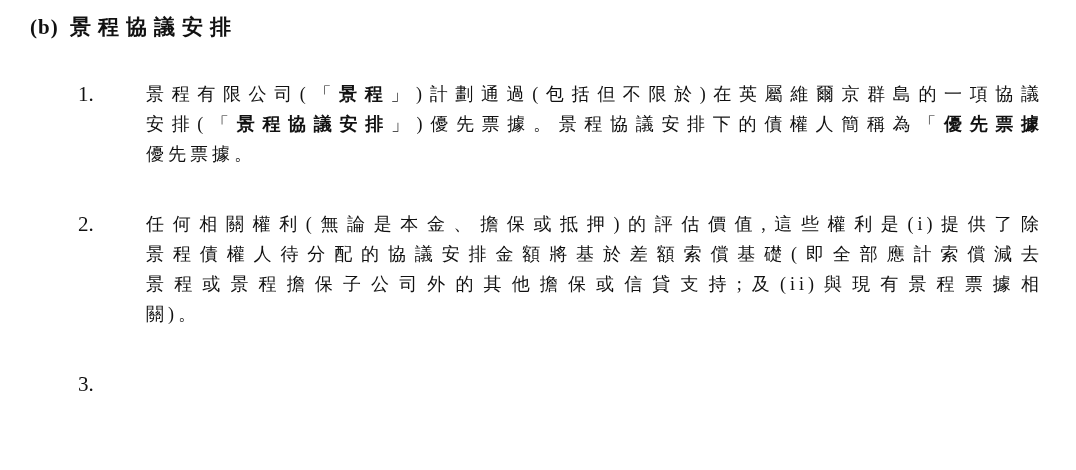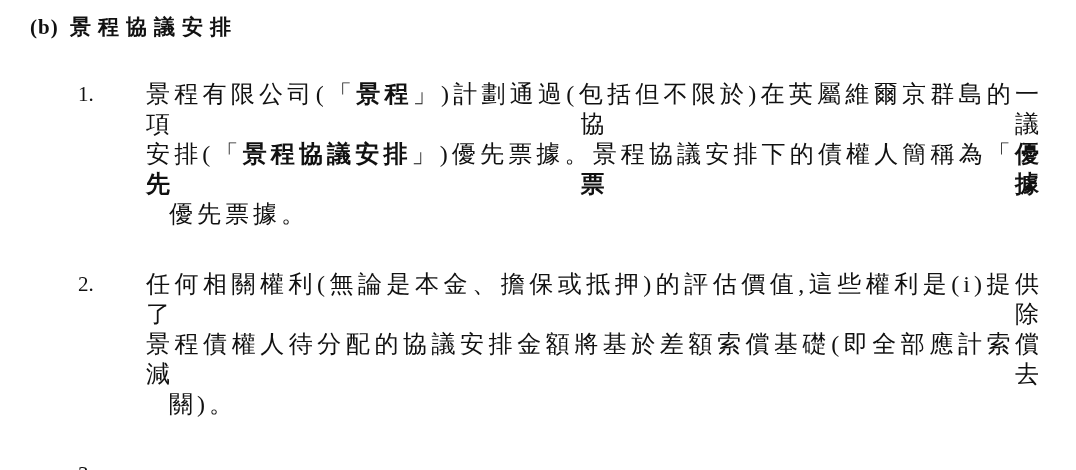--- a/index.html
+++ b/index.html
@@ -42,32 +42,31 @@
   .item-number {
     flex: 0 0 68px;
     width: 68px;
     margin-left: 48px;
     font-size: 21px;
     line-height: 30px;
   }
   .item-text {
     width: 897px;
     flex: 0 0 897px;
-    font-size: 24px;
+    font-size: 18px;
     line-height: 30px;
   }
   .line {
     text-align: justify;
     text-align-last: justify;
     letter-spacing: 4px;
   }
   .line.line-last {
     text-align: center;
     text-align-last: left;
-    margin-left: 23px;
   }
   .run-bold { font-weight: 700; }
 </style>
 </head>
 <body>
 
 <div class="page">
   <div class="section-header">
     <span class="section-label">(b)</span>
     <span class="section-title">景程協議安排</span>
@@ -81,20 +80,21 @@
           <div class="line"><span class="run">安排(「</span><span class="run-bold">景程協議安排</span><span class="run">」)優先票據。景程協議安排下的債權人簡稱為「</span><span class="run-bold">優先票據</span></div>
           <div class="line line-last"><span class="run">優先票據。</span></div>
         </div>
   </div>
 
   <div class="item">
     <span class="item-number">2.</span>
     <div class="item-text">
           <div class="line"><span class="run">任何相關權利(無論是本金、擔保或抵押)的評估價值,這些權利是(i)提供了除</span></div>
           <div class="line"><span class="run">景程債權人待分配的協議安排金額將基於差額索償基礎(即全部應計索償減去</span></div>
+          <div class="line"><span class="run">景程或景程擔保子公司外的其他擔保或信貸支持;及(ii)與現有景程票據相</span></div>
           <div class="line line-last"><span class="run">關)。</span></div>
         </div>
   </div>
 
   <div class="item">
     <span class="item-number">3.</span>
   </div>
 </div>
 </div>
 

